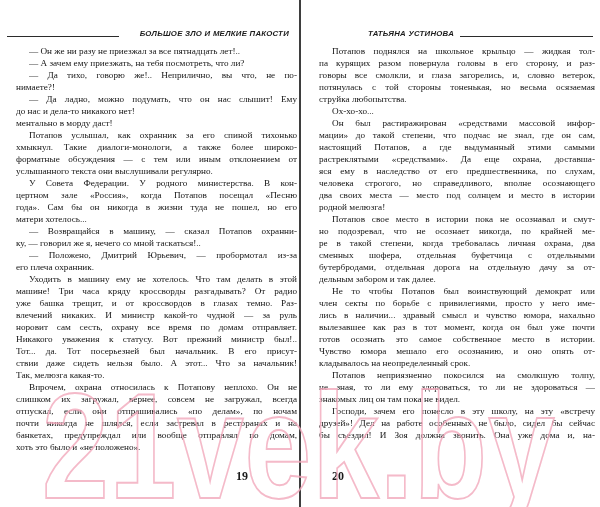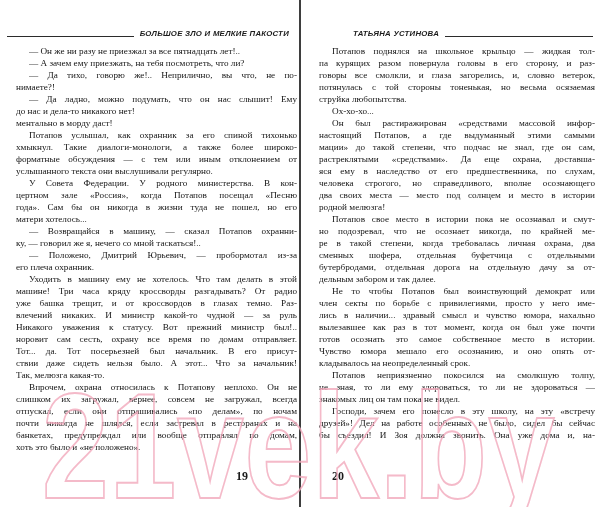--- a/index.html
+++ b/index.html
@@ -35,21 +35,21 @@
   }
   .hdr-left  { left: 7px;  right: 10px; }
   .hdr-right { left: 52px; right: 7px; text-align: center;  }
   .rule {
     flex: 1 1 auto;
     border-bottom: 1.4px solid #2b2b2b;
     margin-bottom: 1px;
   }
   .hdr-left  .rule { margin-right: 6px; }
   .hdr-right .rule { margin-left: 6px; }
-  .hdr-text { white-space: nowrap; }
+  .hdr-text { white-space: nowrap; margin-left: 15px; }
 
   .text {
     position: absolute; top: 45px;
     color: #141414;
     font-size: 9.2px;
     z-index: 2;
   }
   .page.left  .text { left: 16px;  width: 281px; }
   .page.right .text { left: 18px; width: 276px; }
 
@@ -115,22 +115,22 @@
         <div class="line">года». Сам бы он никогда в жизни туда не пошел, но его</div>
         <div class="line pend">матери хотелось...</div>
         <div class="line pstart">— Возвращайся в машину, — сказал Потапов охранни-</div>
         <div class="line pend">ку, — говорил же я, нечего со мной таскаться!..</div>
         <div class="line pstart">— Положено, Дмитрий Юрьевич, — пробормотал из-за</div>
         <div class="line pend">его плеча охранник.</div>
         <div class="line pstart">Уходить в машину ему не хотелось. Что там делать в этой</div>
         <div class="line">машине! Три часа кряду кроссворды разгадывать? От радио</div>
         <div class="line">уже башка трещит, и от кроссвордов в глазах темно. Раз-</div>
         <div class="line">влечений никаких. И министр какой-то чудной — за руль</div>
+        <div class="line">норовит сам сесть, охрану все время по домам отправляет.</div>
         <div class="line">Никакого уважения к статусу. Вот прежний министр был!..</div>
-        <div class="line">норовит сам сесть, охрану все время по домам отправляет.</div>
         <div class="line">Тот... да. Тот посерьезней был начальник. В его присут-</div>
         <div class="line">ствии даже сидеть нельзя было. А этот... Что за начальник!</div>
         <div class="line pend">Так, мелюзга какая-то.</div>
         <div class="line pstart">Впрочем, охрана относилась к Потапову неплохо. Он не</div>
         <div class="line">слишком их загружал, вернее, совсем не загружал, всегда</div>
         <div class="line">отпускал, если они отпрашивались «по делам», по ночам</div>
         <div class="line">почти никогда не шлялся, если застревал в ресторанах и на</div>
         <div class="line">банкетах, предупреждал или вообще отправлял по домам,</div>
         <div class="line pend">хоть это было и «не положено».</div>
       </div>
@@ -143,22 +143,22 @@
       <span class="rule"></span>
     </div>
     <div class="text">
         <div class="line pstart">Потапов поднялся на школьное крыльцо — жидкая тол-</div>
         <div class="line">па курящих разом повернула головы в его сторону, и раз-</div>
         <div class="line">говоры все смолкли, и глаза загорелись, и, словно ветерок,</div>
         <div class="line">потянулась с той стороны тоненькая, но весьма осязаемая</div>
         <div class="line pend">струйка любопытства.</div>
         <div class="line pstart pend">Ох-хо-хо...</div>
         <div class="line pstart">Он был растиражирован «средствами массовой инфор-</div>
+        <div class="line">мации» до такой степени, что подчас не знал, где он сам,</div>
         <div class="line">настоящий Потапов, а где выдуманный этими самыми</div>
-        <div class="line">мации» до такой степени, что подчас не знал, где он сам,</div>
         <div class="line">растреклятыми «средствами». Да еще охрана, доставша-</div>
         <div class="line">яся ему в наследство от его предшественника, по слухам,</div>
         <div class="line">человека строгого, но справедливого, вполне осознающего</div>
         <div class="line">два своих места — место под солнцем и место в истории</div>
         <div class="line pend">родной мелюзга!</div>
         <div class="line pstart">Потапов свое место в истории пока не осознавал и смут-</div>
         <div class="line">но подозревал, что не осознает никогда, по крайней ме-</div>
         <div class="line">ре в такой степени, когда требовалась личная охрана, два</div>
         <div class="line">сменных шофера, отдельная буфетчица с отдельными</div>
         <div class="line">бутербродами, отдельная дорога на отдельную дачу за от-</div>

